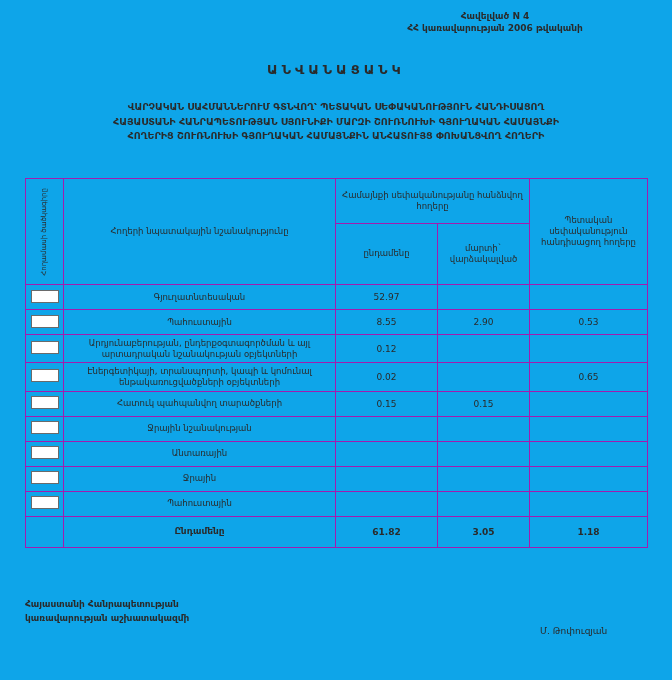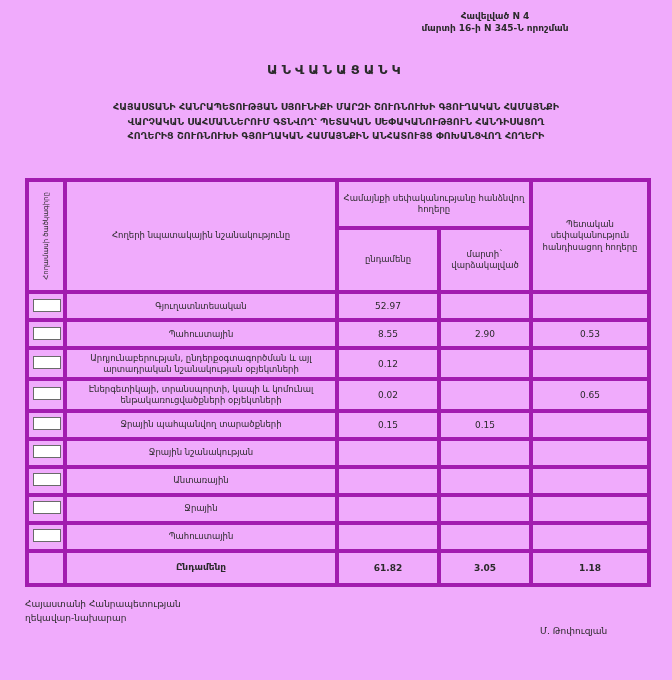--- a/index.html
+++ b/index.html
@@ -4,21 +4,21 @@
 <style>
   html, body { margin:0; padding:0; }
   body {
     width:672px; height:680px;
     background:#e9e9e9;
     font-family:"DejaVu Sans", sans-serif;
   }
   .page {
     position:relative;
     width:672px; height:680px;
-    background:#f0abfc;
+    background:#0ea5e9;
     color:#2a2a2a;
     overflow:hidden;
   }
   .doc-ref {
     position:absolute; top:10px; left:330px; width:330px;
     text-align:center;
     font-size:9px; font-weight:bold; line-height:1.35;
   }
   .doc-title {
     position:absolute; top:62px; left:0; width:100%;
@@ -26,21 +26,21 @@
     font-size:13px; font-weight:bold; letter-spacing:4px;
   }
   .doc-subtitle {
     position:absolute; top:100px; left:14px; right:14px;
     text-align:center;
     font-size:9.5px; font-weight:bold; line-height:1.55;
   }
   .table-wrap { position:absolute; top:178px; left:25px; width:622px; }
   table { border-collapse:collapse; width:100%; table-layout:fixed; }
   th, td {
-    border:4px solid #a21caf;
+    border:1px solid #a21caf;
     padding:2px 4px;
     font-size:8.5px;
     vertical-align:middle;
     overflow:hidden;
   }
   thead th { text-align:center; font-weight:normal; line-height:1.3; }
   th.group-head { height:40px; }
   th.sub-head { height:56px; }
   .rot-cell { padding:1px; }
   .rot {
@@ -58,42 +58,42 @@
     width:26px; height:11px;
     border:1px solid #6a6a6a;
     background:#fff;
   }
   td.label-cell { text-align:center; padding:3px 5px; line-height:1.25; }
   td.num-cell { text-align:center; font-size:9px; }
   tr.total-row td { font-weight:bold; height:24px; }
   tr.total-row td.label-cell { font-size:9px; }
   .footer-left {
     position:absolute; left:25px; top:598px;
-    font-size:9px; font-weight:normal; line-height:1.5;
+    font-size:9px; font-weight:bold; line-height:1.5;
   }
   .signature {
     position:absolute; left:540px; top:626px;
     font-size:9px; font-weight:normal;
   }
 </style>
 </head>
 <body>
 
 <div class="page">
 
   <div class="doc-ref">
     <div>Հավելված N 4</div>
-    <div>մարտի 16-ի N 345-Ն որոշման</div>
+    <div>ՀՀ կառավարության 2006 թվականի</div>
   </div>
 
   <div class="doc-title">ԱՆՎԱՆԱՑԱՆԿ</div>
 
   <div class="doc-subtitle">
+    <div>ՎԱՐՉԱԿԱՆ ՍԱՀՄԱՆՆԵՐՈՒՄ ԳՏՆՎՈՂ՝ ՊԵՏԱԿԱՆ ՍԵՓԱԿԱՆՈՒԹՅՈՒՆ ՀԱՆԴԻՍԱՑՈՂ</div>
     <div>ՀԱՅԱՍՏԱՆԻ ՀԱՆՐԱՊԵՏՈՒԹՅԱՆ ՍՅՈՒՆԻՔԻ ՄԱՐԶԻ ՇՈՒՌՆՈՒԽԻ ԳՅՈՒՂԱԿԱՆ ՀԱՄԱՅՆՔԻ</div>
-    <div>ՎԱՐՉԱԿԱՆ ՍԱՀՄԱՆՆԵՐՈՒՄ ԳՏՆՎՈՂ՝ ՊԵՏԱԿԱՆ ՍԵՓԱԿԱՆՈՒԹՅՈՒՆ ՀԱՆԴԻՍԱՑՈՂ</div>
     <div>ՀՈՂԵՐԻՑ ՇՈՒՌՆՈՒԽԻ ԳՅՈՒՂԱԿԱՆ ՀԱՄԱՅՆՔԻՆ ԱՆՀԱՏՈՒՅՑ ՓՈԽԱՆՑՎՈՂ ՀՈՂԵՐԻ</div>
   </div>
 
   <div class="table-wrap">
     <table>
       <colgroup>
         <col style="width:38px">
         <col style="width:272px">
         <col style="width:102px">
         <col style="width:92px">
@@ -137,21 +137,21 @@
           </tr>
           <tr>
             <td class="code-cell"><span class="code-box"></span></td>
             <td class="label-cell">Էներգետիկայի, տրանսպորտի, կապի և կոմունալ ենթակառուցվածքների օբյեկտների</td>
             <td class="num-cell">0.02</td>
             <td class="num-cell"></td>
             <td class="num-cell">0.65</td>
           </tr>
           <tr>
             <td class="code-cell"><span class="code-box"></span></td>
-            <td class="label-cell">Ջրային պահպանվող տարածքների</td>
+            <td class="label-cell">Հատուկ պահպանվող տարածքների</td>
             <td class="num-cell">0.15</td>
             <td class="num-cell">0.15</td>
             <td class="num-cell"></td>
           </tr>
           <tr>
             <td class="code-cell"><span class="code-box"></span></td>
             <td class="label-cell">Ջրային նշանակության</td>
             <td class="num-cell"></td>
             <td class="num-cell"></td>
             <td class="num-cell"></td>
@@ -185,18 +185,18 @@
           <td class="num-cell">61.82</td>
           <td class="num-cell">3.05</td>
           <td class="num-cell">1.18</td>
         </tr>
       </tfoot>
     </table>
   </div>
 
   <div class="footer-left">
     <div>Հայաստանի Հանրապետության</div>
-    <div>ղեկավար-նախարար</div>
+    <div>կառավարության աշխատակազմի</div>
   </div>
 
   <div class="signature">Մ. Թոփուզյան</div>
 
 </div>
 
 </body></html>

